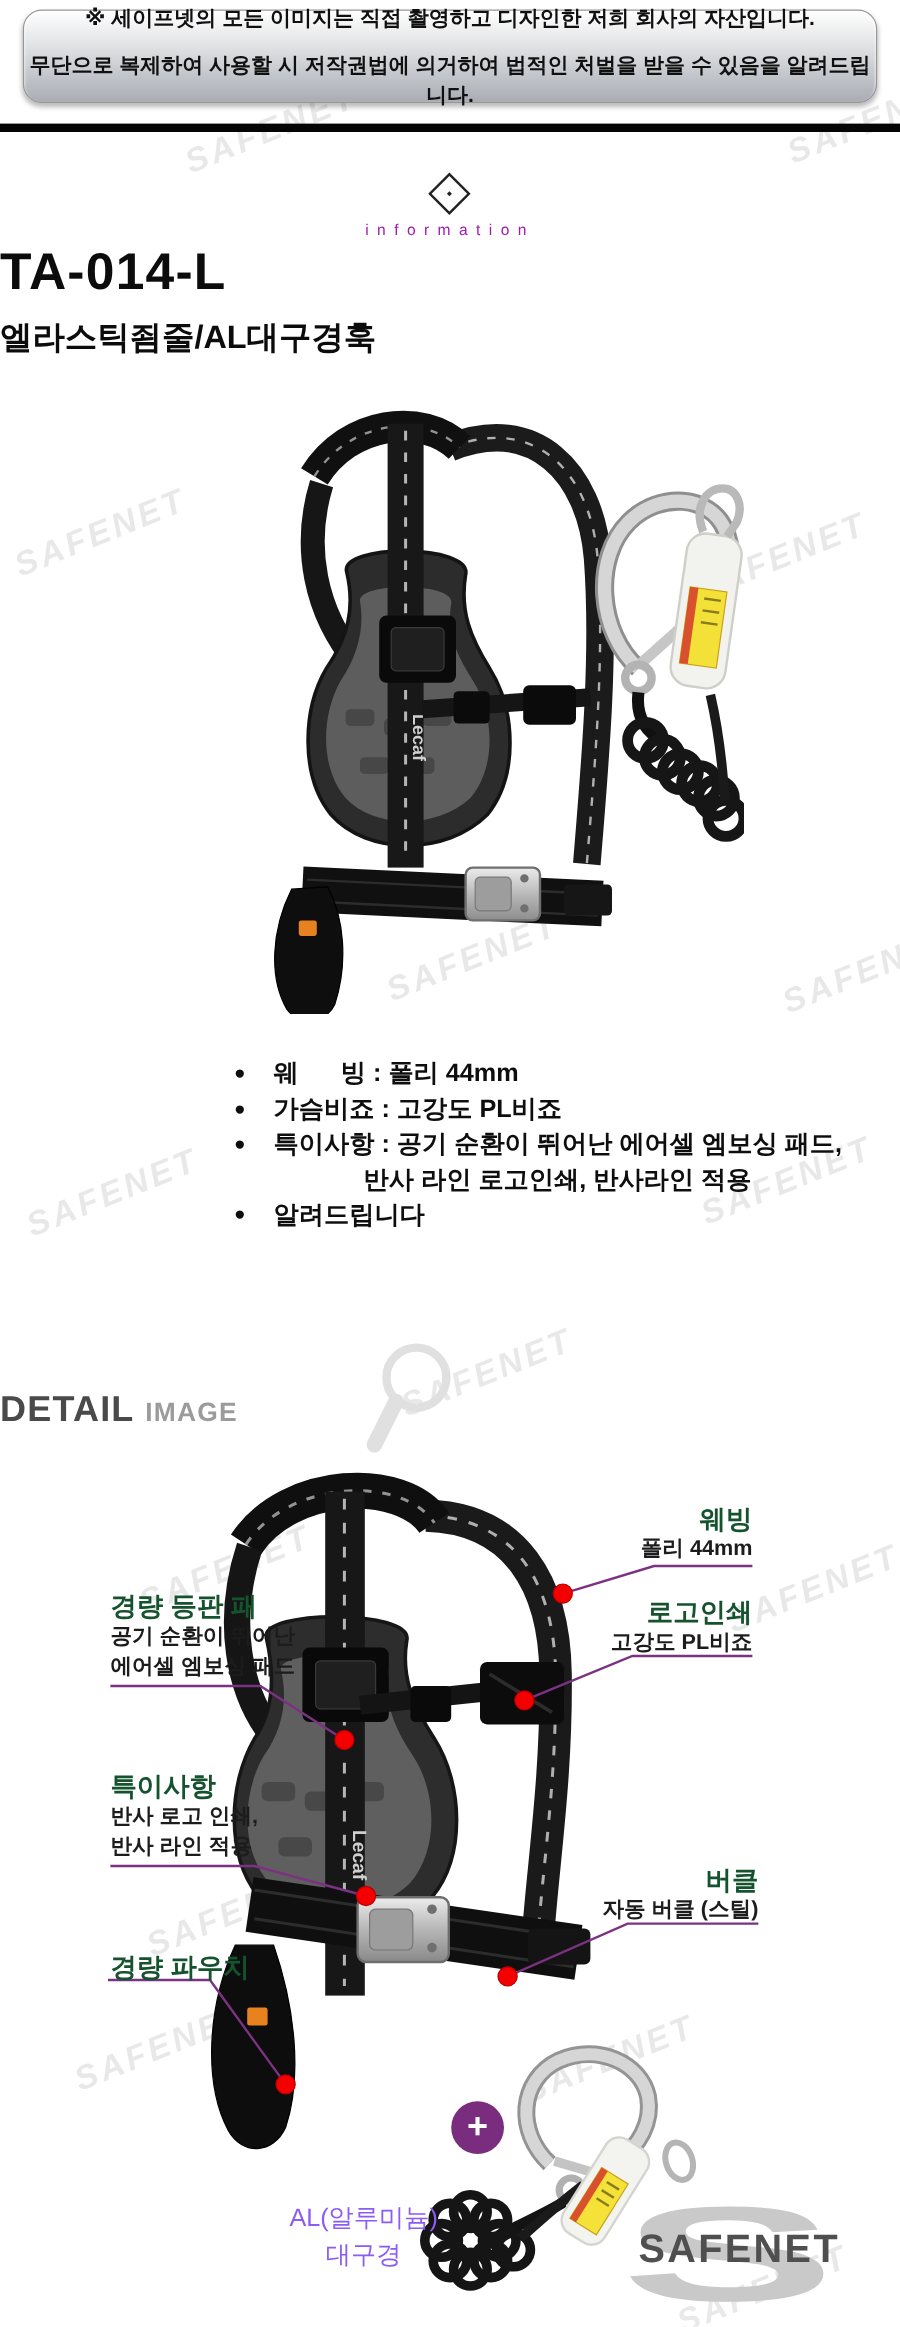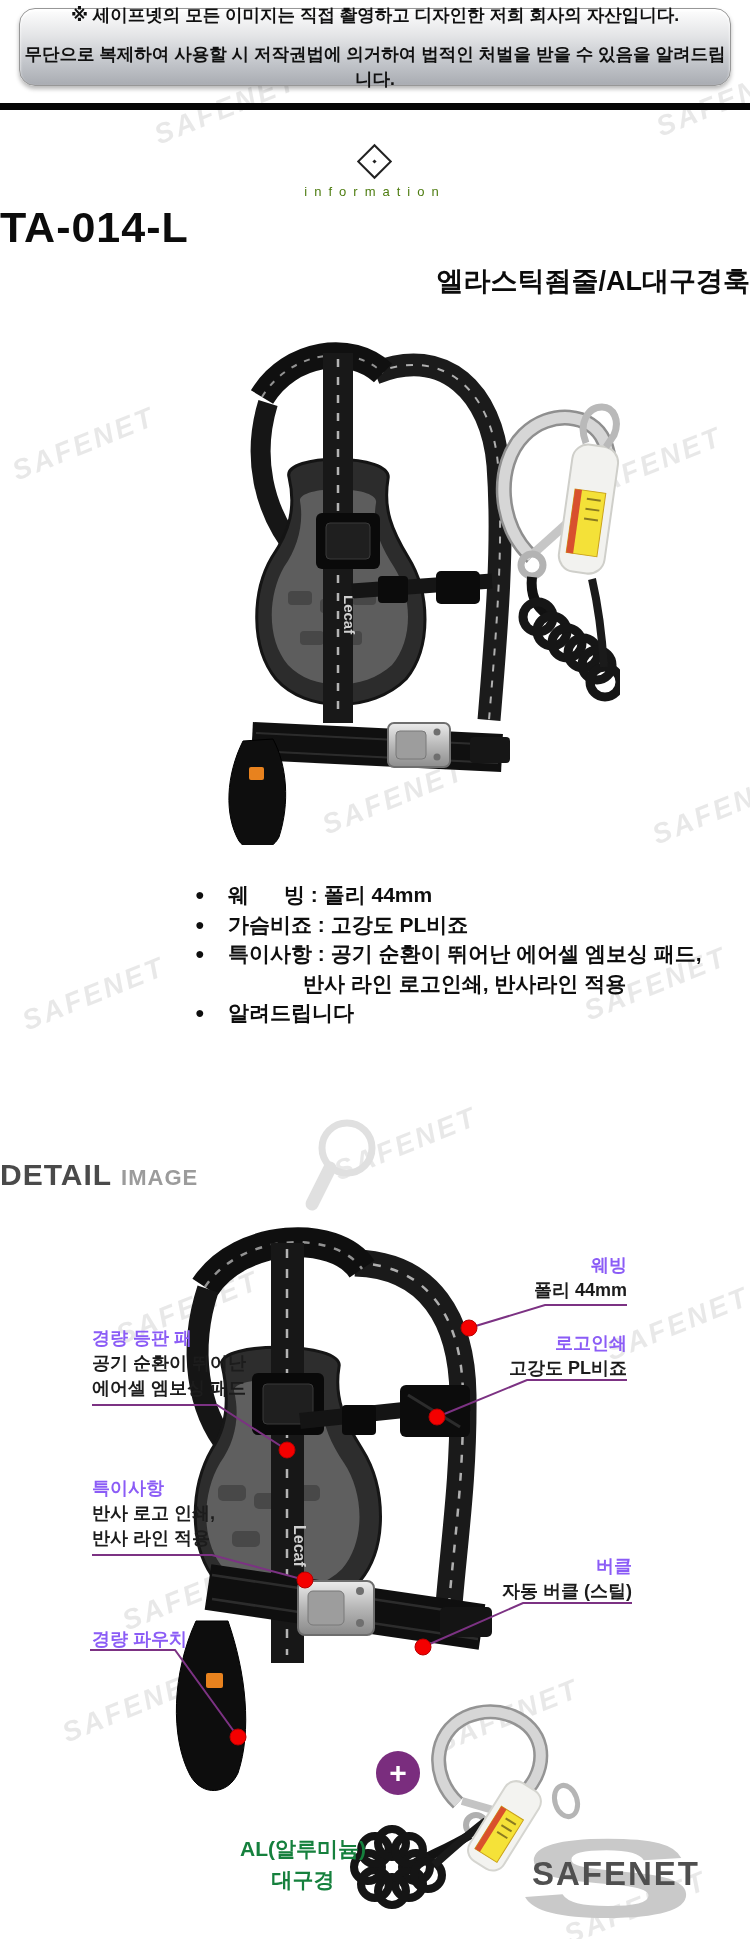--- a/index.html
+++ b/index.html
@@ -15,42 +15,42 @@
           background:linear-gradient(180deg,#fefefe 0%,#e4e5e7 35%,#c3c6cb 70%,#a9acb2 100%);
           border:1px solid #979797;box-shadow:0 3px 4px rgba(0,0,0,.28), inset 0 2px 3px #ffffff;
           display:flex;flex-direction:column;justify-content:center;align-items:center;gap:14px}
   .notice div{font-size:17.5px;font-weight:700;color:#101010;line-height:25px;text-align:center}
 
   .divider{left:0;top:103px;width:750px;height:7px;background:#050505}
 
   .diamond{left:362px;top:149px;width:25px;height:25px;border:2.5px solid #222;transform:rotate(45deg)}
   .diamond i{position:absolute;left:9px;top:9px;width:3px;height:3px;background:#222}
 
-  .eyebrow{left:0;top:184px;width:750px;text-align:center;font-size:13px;letter-spacing:7px;color:#4d7c0f}
+  .eyebrow{left:0;top:184px;width:750px;text-align:center;font-size:13px;letter-spacing:7px;color:#a21caf}
   .model{left:0;top:203px;width:750px;font-size:43px;font-weight:800;letter-spacing:1px;color:#0c0c0c}
-  .subtitle{left:0;top:263px;width:750px;text-align:right;font-size:27px;font-weight:800;color:#0c0c0c}
+  .subtitle{left:0;top:263px;width:750px;text-align:left;font-size:27px;font-weight:800;color:#0c0c0c}
 
   .specs{left:195px;top:880px}
   .spec-row{display:flex;font-size:21px;font-weight:700;color:#0e0e0e;line-height:29.5px;white-space:pre}
   .spec-bullet{width:33px;font-size:16px;line-height:29.5px}
   .spec-row.cont .spec-text{padding-left:75px}
 
   .detail-head{left:0;top:1158px;width:750px;display:flex;justify-content:flex-start;align-items:baseline;gap:9px}
   .detail-title{font-size:30px;font-weight:800;color:#4a4a4a;letter-spacing:1px}
   .detail-sub{font-size:22px;font-weight:700;color:#9b9b9b;letter-spacing:1px}
 
   .callout{position:absolute;line-height:25px;white-space:nowrap}
-  .callout .t{font-size:18px;font-weight:800;color:#8b5cf6}
+  .callout .t{font-size:22px;font-weight:800;color:#14532d}
   .callout .d{font-size:18px;font-weight:700;color:#1c1c1c}
   .co-right{text-align:right}
 
   .plus{left:376px;top:1751px;width:44px;height:44px;border-radius:50%;background:#7a2d7e;color:#fff;
         display:flex;align-items:center;justify-content:center;font-size:30px;font-weight:800;line-height:1}
 
-  .lan-cap{left:233px;top:1833px;width:140px;text-align:center;font-size:21px;font-weight:700;color:#15803d;line-height:31px}
+  .lan-cap{left:233px;top:1833px;width:140px;text-align:center;font-size:21px;font-weight:400;color:#8b5cf6;line-height:31px}
 
   .logo-text{left:505px;top:1855px;width:222px;text-align:center;font-size:33px;font-weight:800;
              color:#4f4f4f;letter-spacing:2px}
 </style>
 </head>
 <body>
 
 <div class="page">
 
   <span class="watermark" style="left:150px;top:92px">SAFENET</span>

